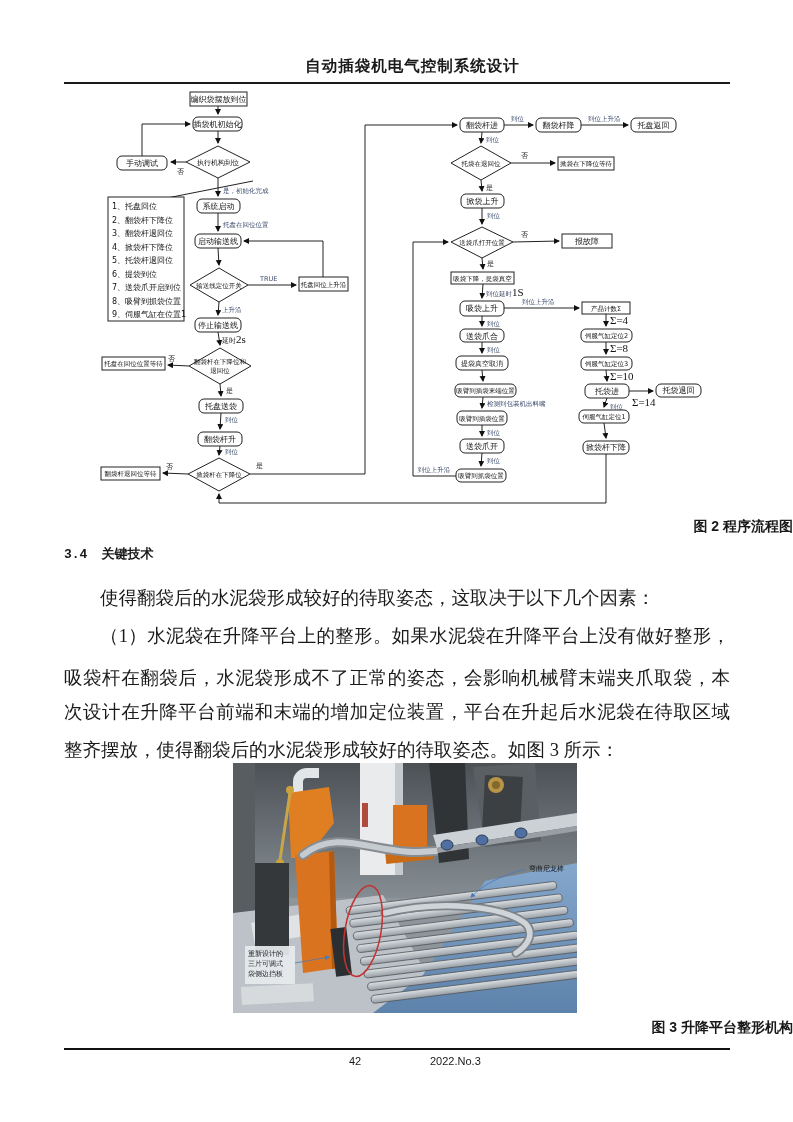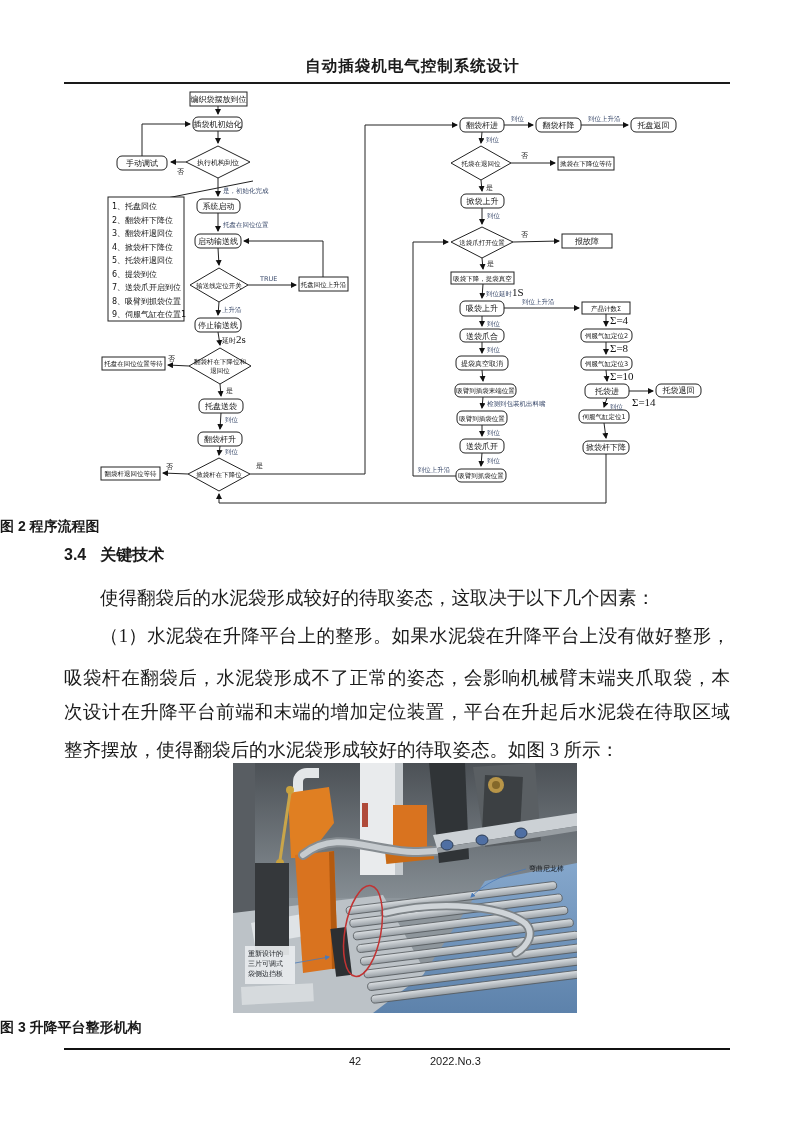--- a/index.html
+++ b/index.html
@@ -1,26 +1,26 @@
 <!DOCTYPE html>
 <html><head>
 <meta charset="utf-8">
 <style>
   html,body{margin:0;padding:0}
   body{width:793px;height:1122px;position:relative;background:#fff;color:#1a1a1a;
        font-family:"Liberation Serif","DejaVu Serif",serif;overflow:hidden}
   .abs{position:absolute}
   .hdr-title{top:56px;left:16px;width:793px;text-align:center;font-size:15.5px;font-weight:bold;letter-spacing:1px}
   .hdr-rule{top:82px;left:64px;width:666px;height:2px;background:#1a1a1a}
-  .cap{left:0;width:793px;text-align:left;font-size:14px;font-weight:600;
+  .cap{left:0;width:793px;text-align:right;font-size:14px;font-weight:600;
        font-family:"Liberation Sans","DejaVu Sans",sans-serif}
   .cap2{top:518px}
   .cap3{top:1019px}
-  .sec-head{top:545px;left:64px;font-size:16px;font-weight:bold;
-            font-family:Liberation Sans, sans-serif}
+  .sec-head{top:545px;left:64px;font-size:13px;font-weight:bold;
+            font-family:Liberation Mono, monospace}
   .sec-head span{margin-right:14px}
   .bline{left:64px;width:666px;font-size:18.5px;white-space:nowrap}
   .bjust{text-align:justify;text-align-last:justify;white-space:normal;height:26px;overflow:hidden}
   .p1{top:585px;padding-left:36px;width:630px}
   .l1{top:623px;text-indent:36px}
   .l2{top:665px}
   .l3{top:699px}
   .l4{top:737px}
   .fig3{top:763px;left:233px;width:344px;height:250px}
   .ftr-rule{top:1048px;left:64px;width:666px;height:2px;background:#111}

